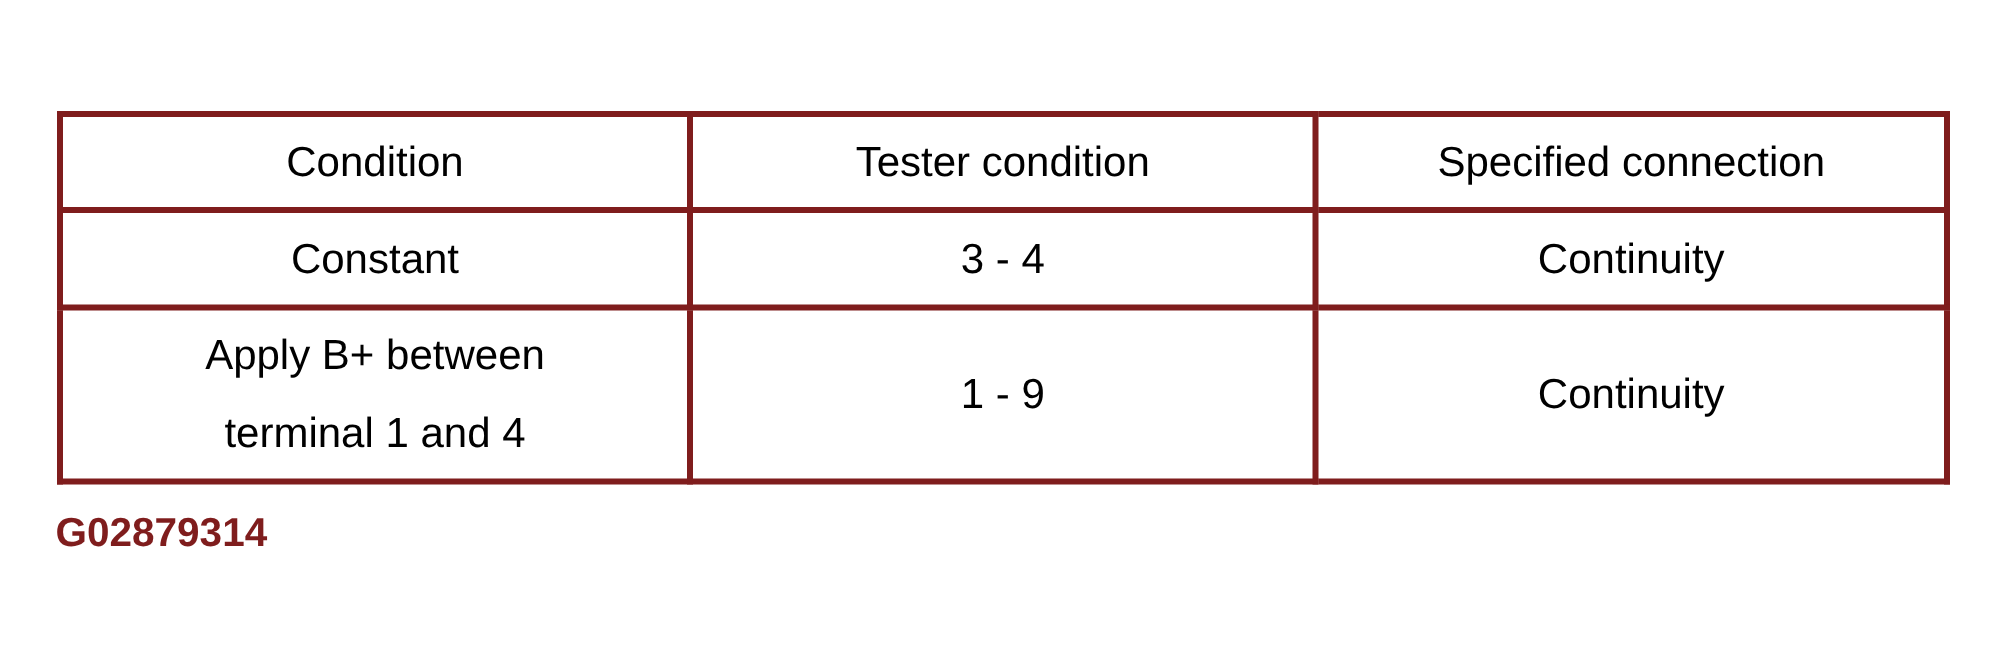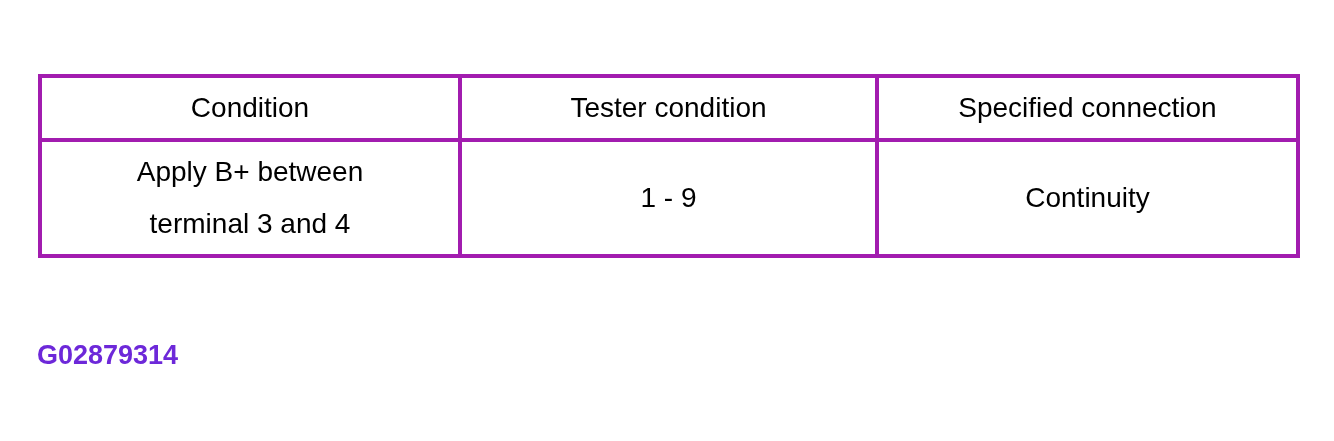--- a/index.html
+++ b/index.html
@@ -22,21 +22,21 @@
     top: 74px;
     border-collapse: collapse;
     table-layout: fixed;
     width: 1258px;
   }
   table.spec-table col.c1 { width: 420px; }
   table.spec-table col.c2 { width: 417px; }
   table.spec-table col.c3 { width: 421px; }
   table.spec-table th,
   table.spec-table td {
-    border: 4px solid #a21caf;
+    border: 4px solid #7f1d1d;
     font-size: 28px;
     font-weight: normal;
     line-height: 52px;
     padding: 0;
     vertical-align: middle;
     text-align: center;
     background: #ffffff;
     overflow: hidden;
   }
   tr.header-row   { height: 64px; }
@@ -50,21 +50,21 @@
     white-space: pre-line;
     line-height: 52px;
   }
   .figure-id {
     position: absolute;
     left: 37px;
     top: 340px;
     font-size: 27px;
     font-weight: bold;
     letter-spacing: 0px;
-    color: #6d28d9;
+    color: #7f1d1d;
   }
 </style>
 </head>
 <body>
 
 <div class="page">
 
   <table class="spec-table">
     <colgroup>
       <col class="c1">
@@ -72,23 +72,28 @@
       <col class="c3">
     </colgroup>
     <thead>
       <tr class="header-row">
         <th>Condition</th>
         <th>Tester condition</th>
         <th>Specified connection</th>
       </tr>
     </thead>
     <tbody>
+      <tr class="row-constant">
+        <td>Constant</td>
+        <td>3 - 4</td>
+        <td class="left">Continuity</td>
+      </tr>
       <tr class="row-apply">
         <td class="multiline">Apply B+ between
-terminal 3 and 4</td>
+terminal 1 and 4</td>
         <td>1 - 9</td>
         <td class="left">Continuity</td>
       </tr>
     </tbody>
   </table>
 
   <div class="figure-id">G02879314</div>
 
 </div>
 

